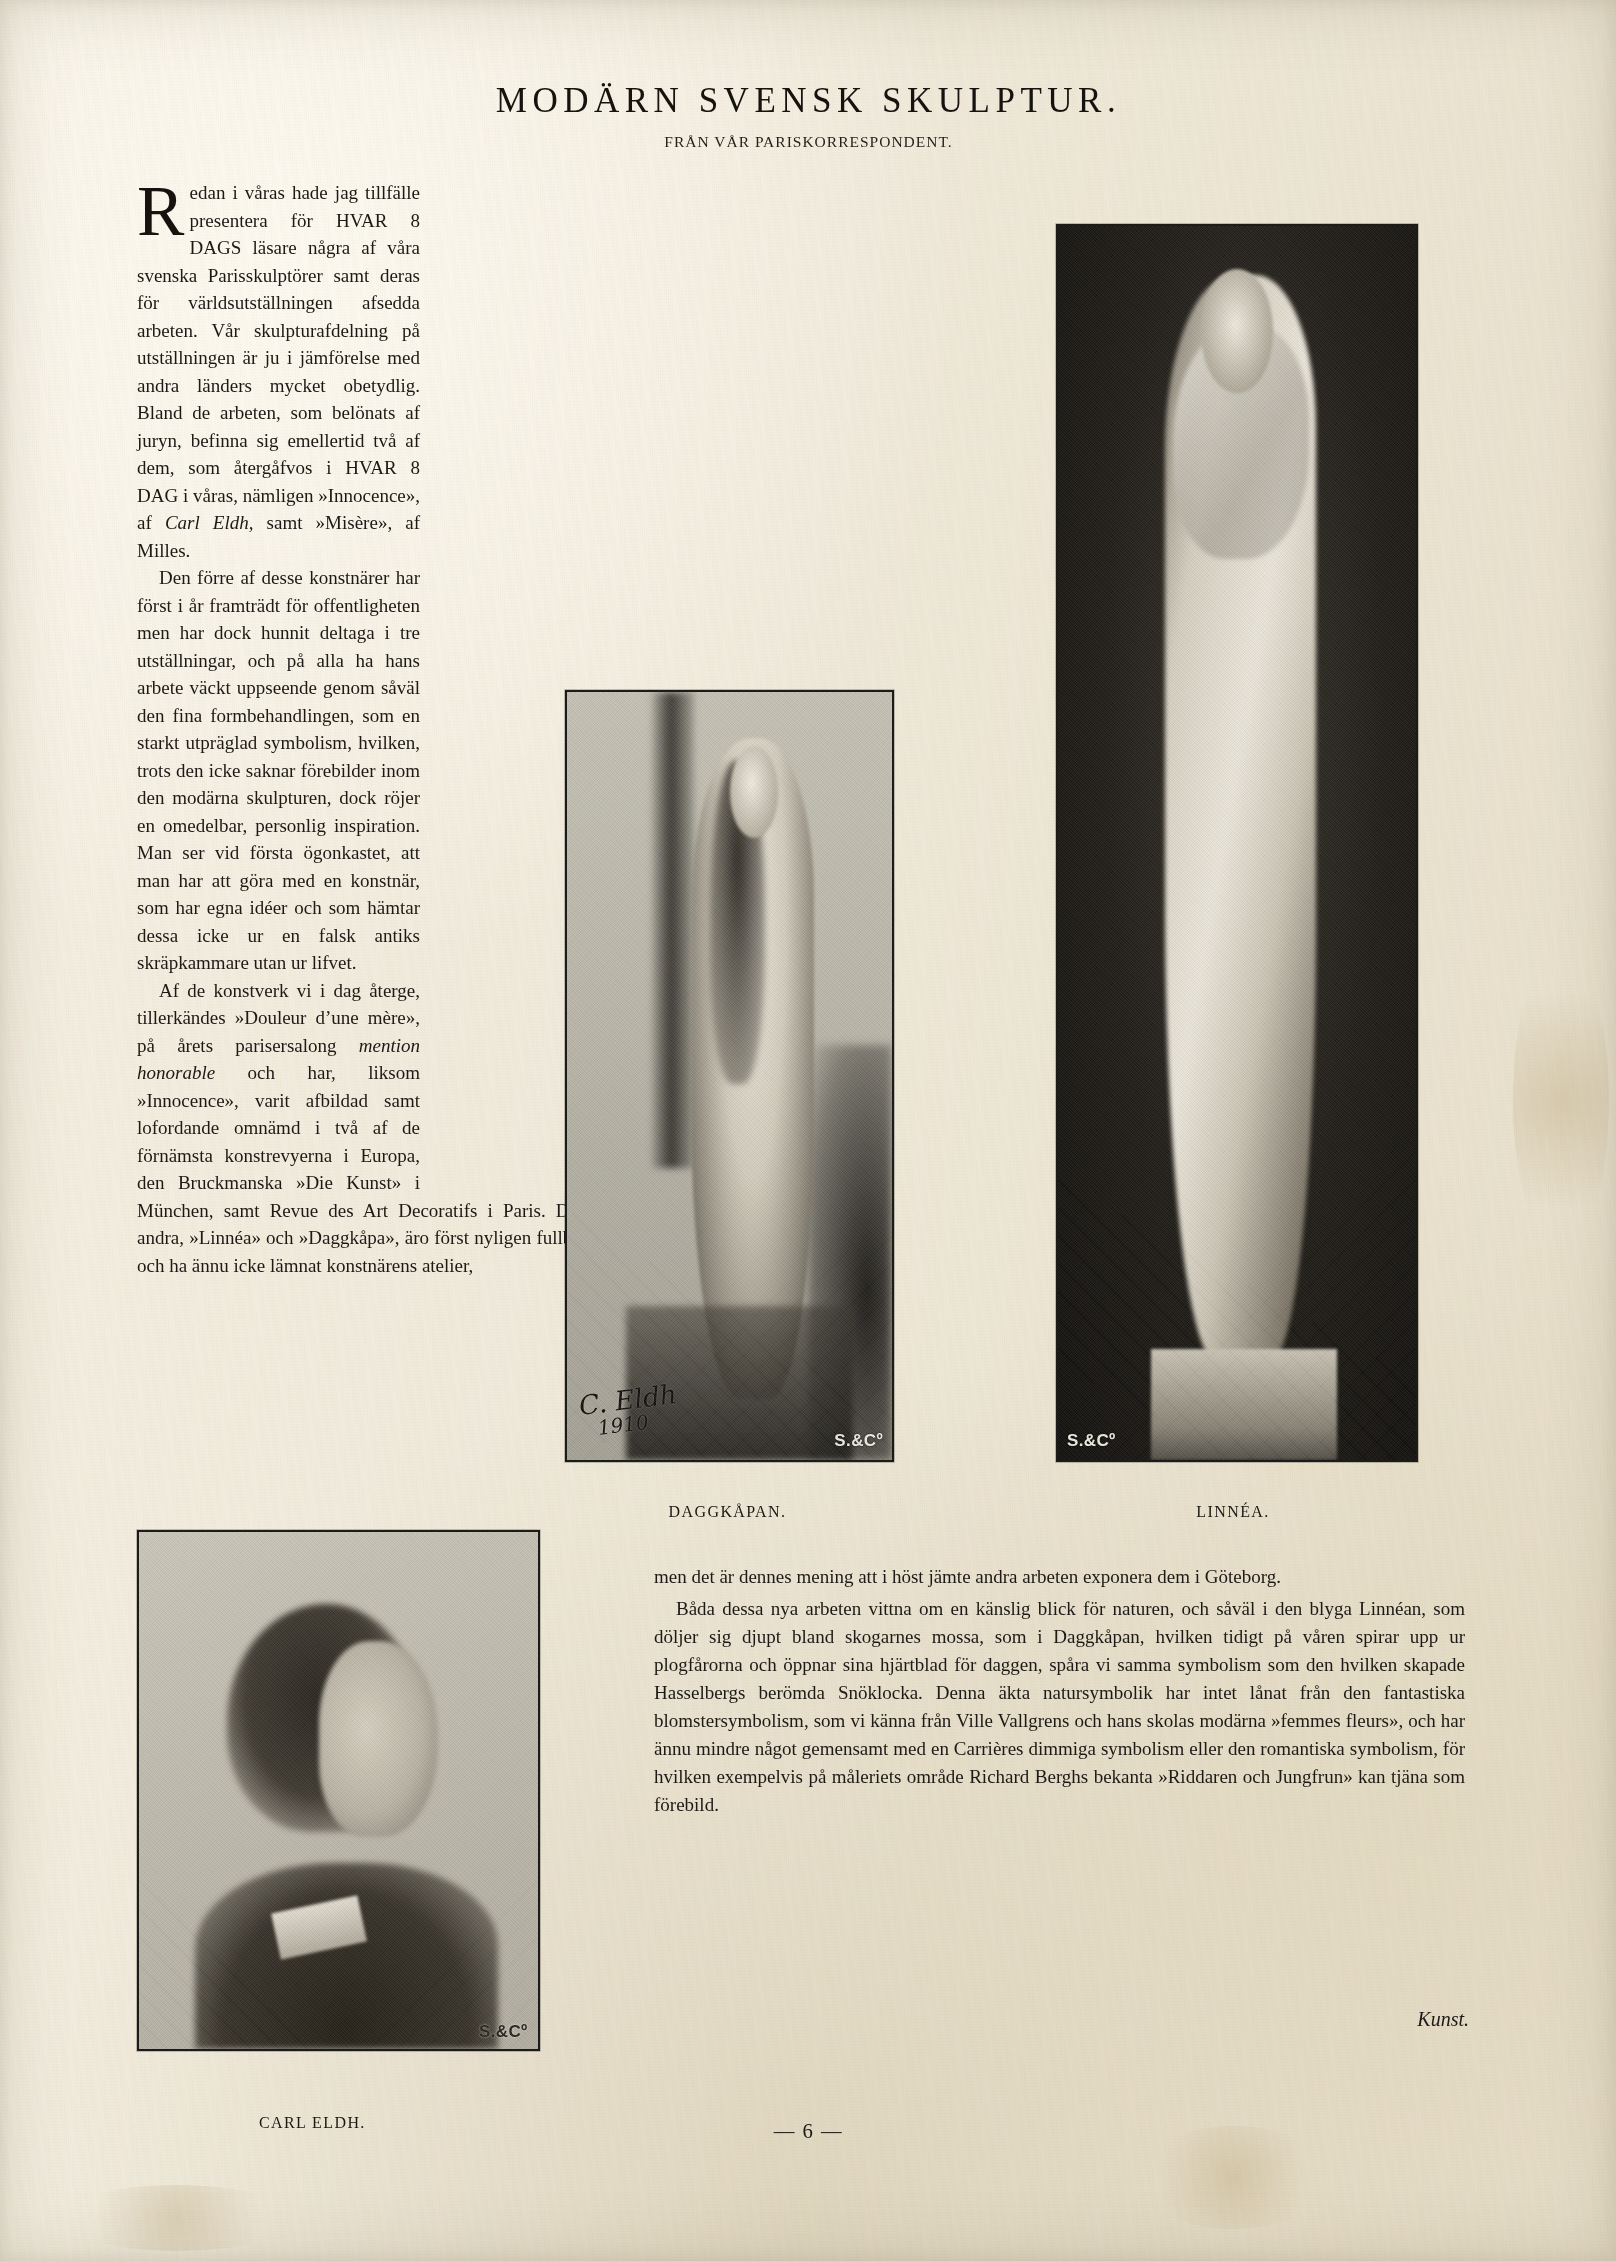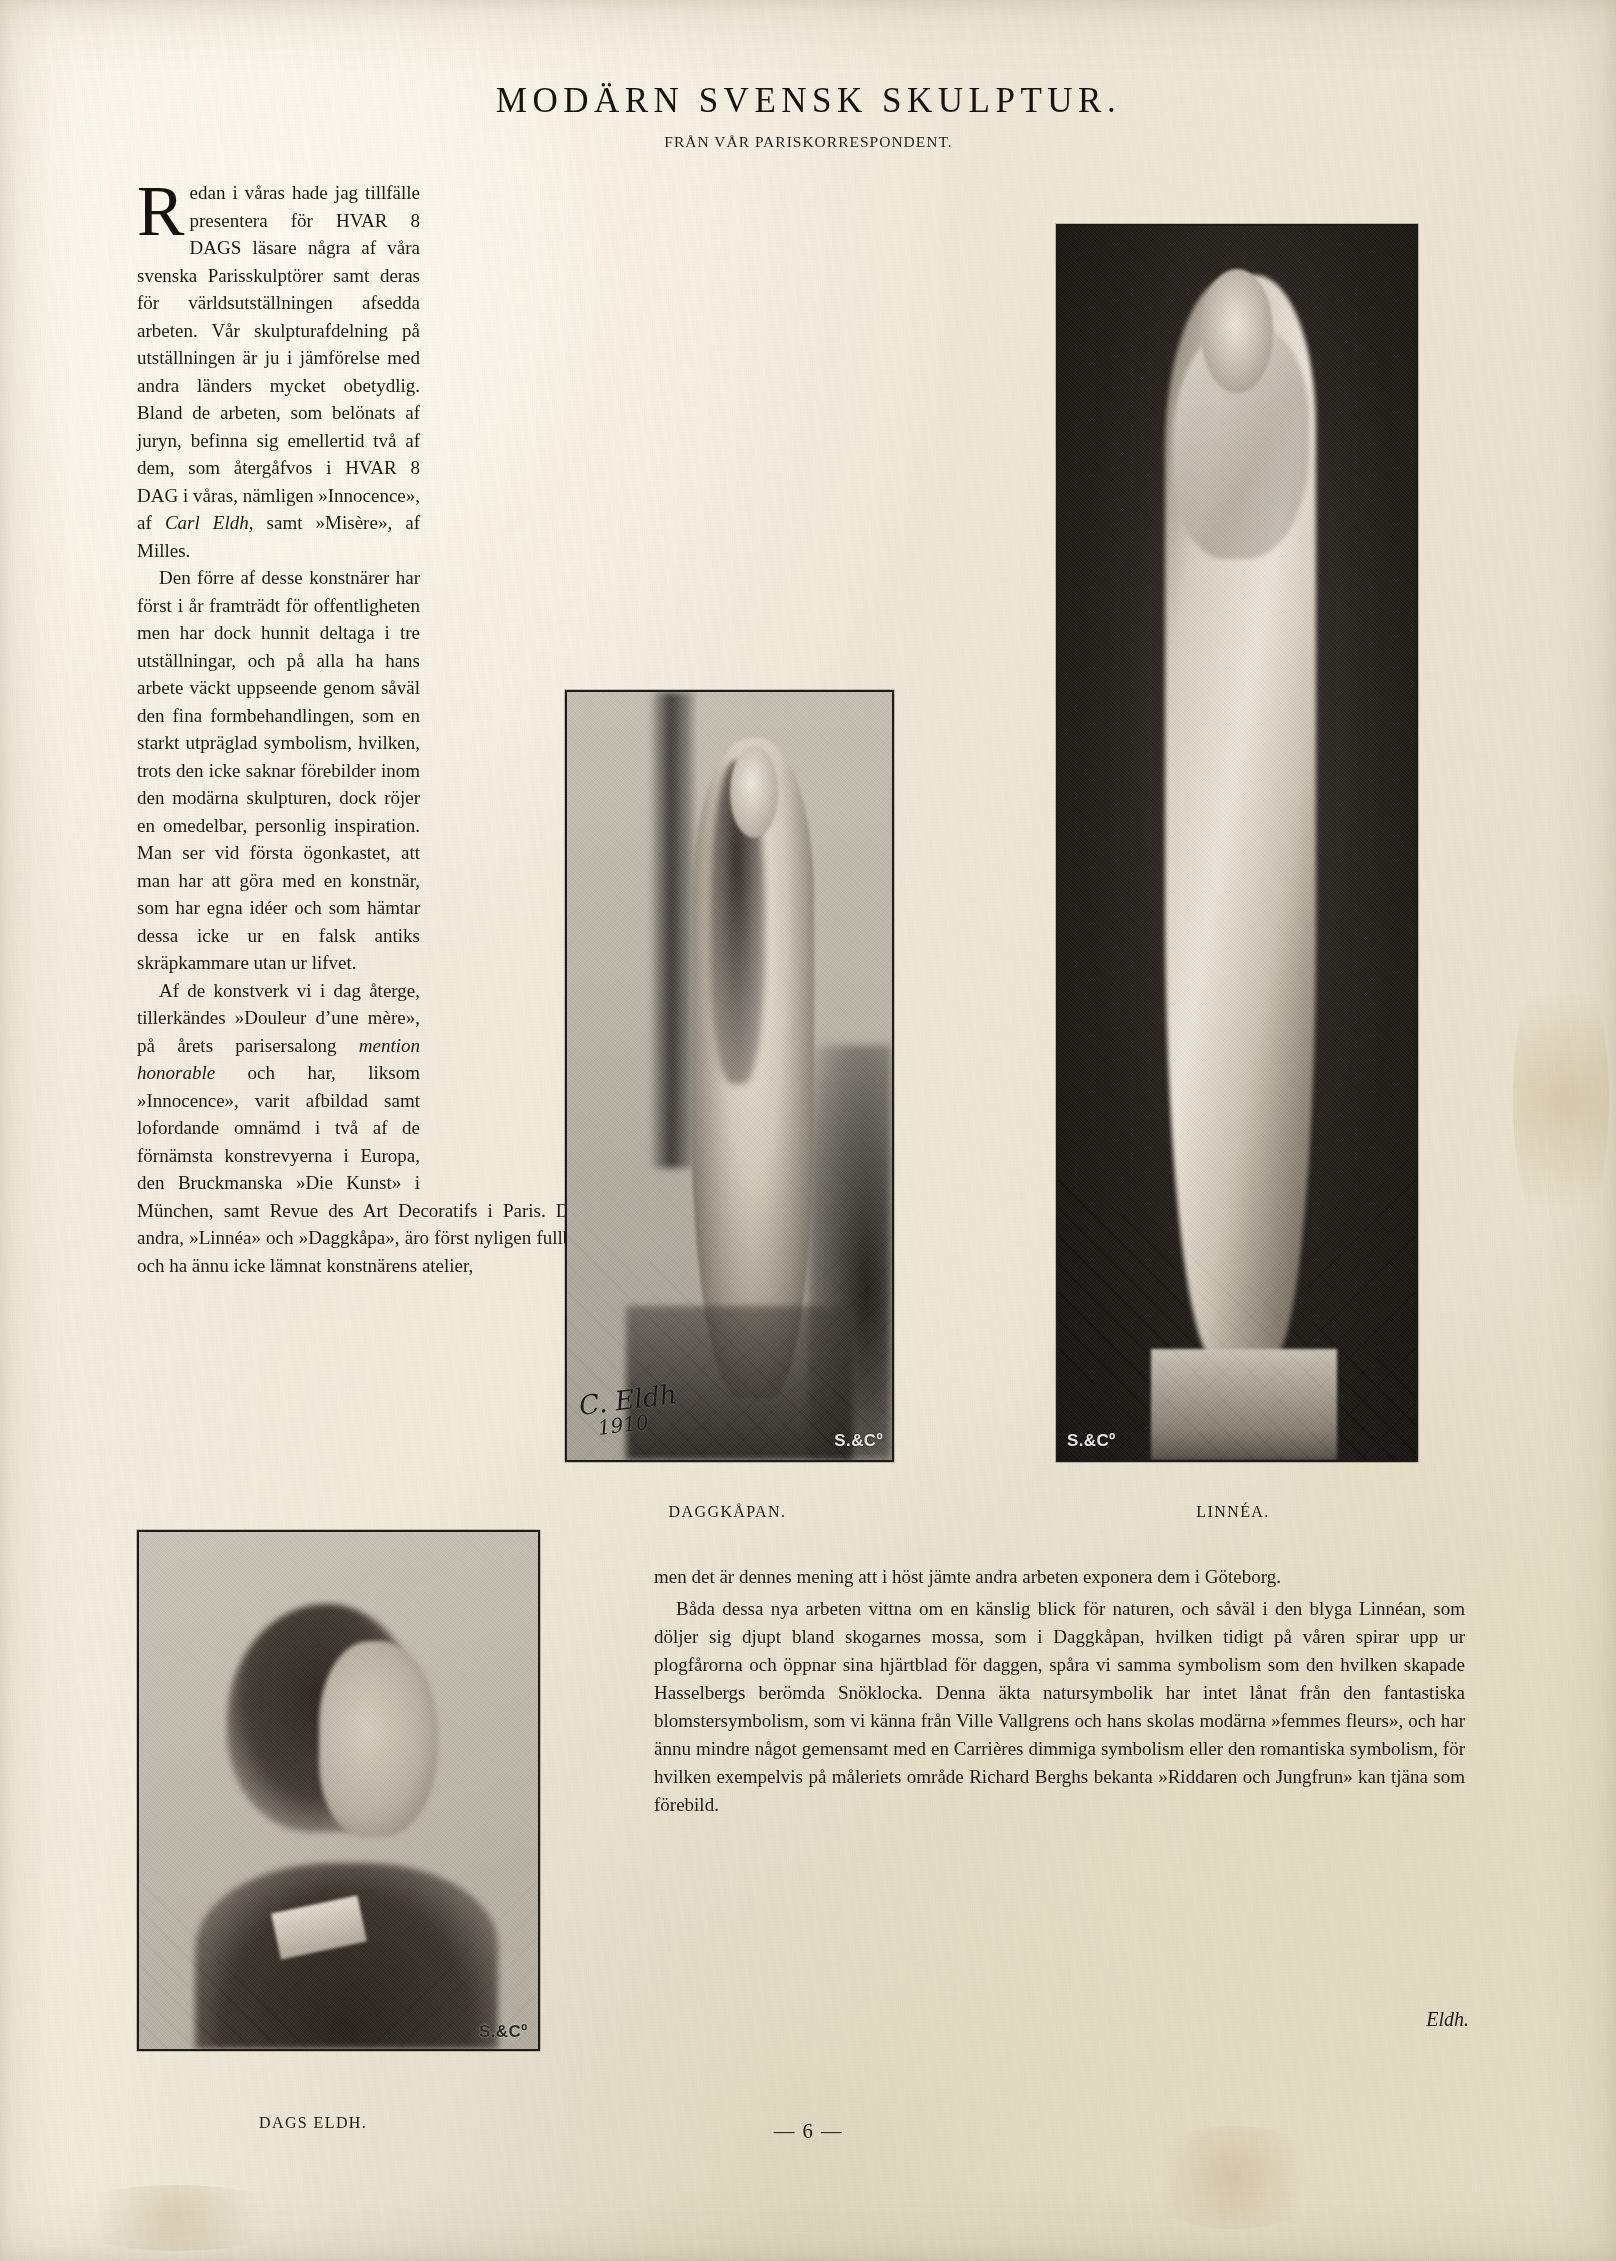--- a/index.html
+++ b/index.html
@@ -363,27 +363,27 @@
       <div class="scene-portrait"></div>
       <div class="portrait-hair"></div>
       <div class="portrait-face"></div>
       <div class="portrait-body"></div>
       <div class="portrait-collar"></div>
       <div class="studio-mark dark" style="right:10.3px; bottom:7.4px;">S.&amp;Cº</div>
       <div class="halftone"></div>
     </div>
   </div>
   <div class="fig-portrait-caption">
-    <div class="caption" style="text-align:left;">DAGS ELDH.</div>
+    <div class="caption" style="text-align:left;">CARL ELDH.</div>
   </div>
 
   <div class="col-right-lower">
     <p class="cont">men det är dennes mening att i höst jämte andra arbeten exponera dem i Göteborg.</p>
     <p>Båda dessa nya arbeten vittna om en känslig blick för naturen, och såväl i den blyga Linnéan, som döljer sig djupt bland skogarnes mossa, som i Daggkåpan, hvilken tidigt på våren spirar upp ur plogfårorna och öppnar sina hjärtblad för daggen, spåra vi samma symbolism som den hvilken skapade Hasselbergs berömda Snöklocka. Denna äkta natursymbolik har intet lånat från den fantastiska blomstersymbolism, som vi känna från Ville Vallgrens och hans skolas modärna »femmes fleurs», och har ännu mindre något gemensamt med en Carrières dimmiga symbolism eller den romantiska symbolism, för hvilken exempelvis på måleriets område Richard Berghs bekanta »Riddaren och Jungfrun» kan tjäna som förebild.</p>
   </div>
 
-  <div class="byline">Eldh.</div>
+  <div class="byline">Kunst.</div>
 
   <div class="page-number">— 6 —</div>
 
   <div class="edge-shade"></div>
 </div>
 
 
 </body></html>

